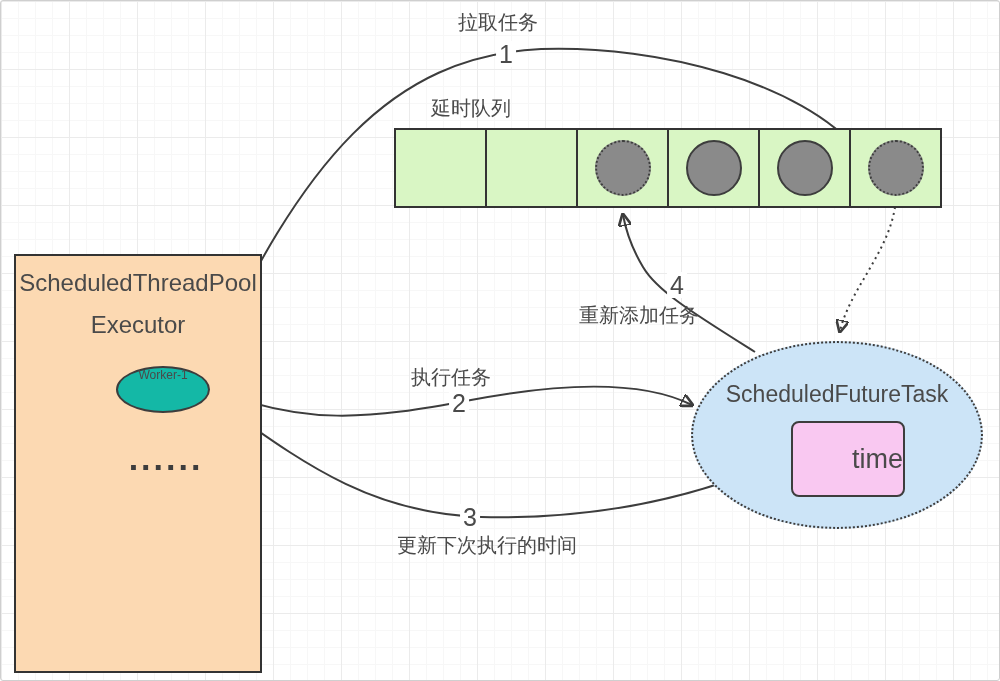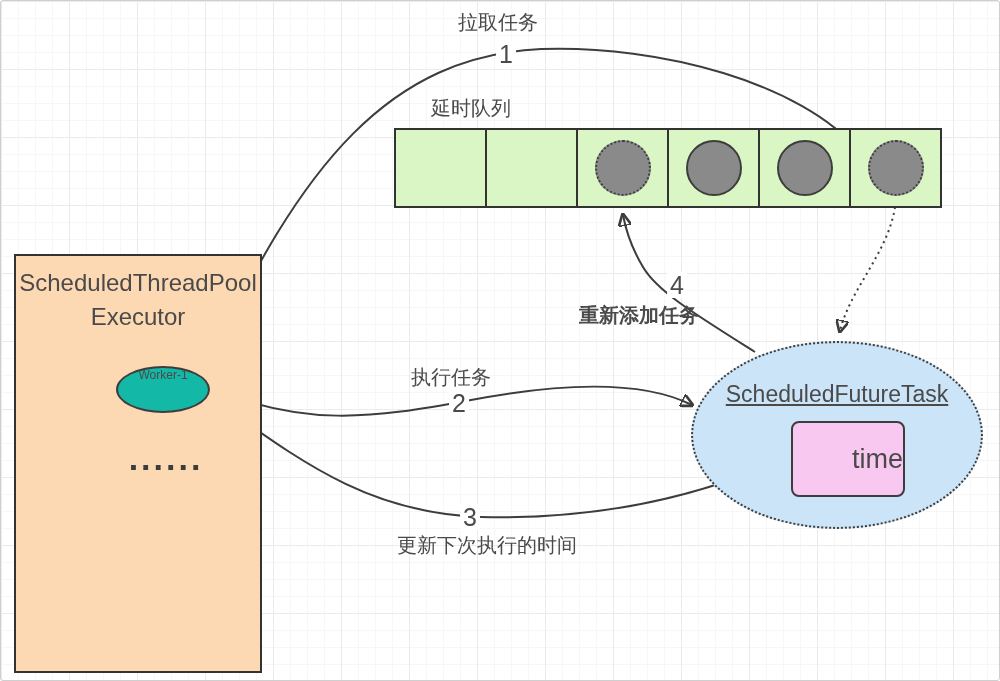--- a/index.html
+++ b/index.html
@@ -44,21 +44,21 @@
     background: var(--executor-fill, #fcd9b2);
     border: 2px solid var(--shape-border, #333333);
     text-align: center;
   }
   .executor-title {
     margin-top: 12px;
     font-size: 24px;
     line-height: 30px;
     color: var(--text, #4a4a4a);
   }
-  .executor-title.line2 { margin-top: 4px; }
+  .executor-title.line2 { margin-top: 12px; }
   .worker {
     position: absolute;
     left: 100px; top: 110px;
     width: 94px; height: 47px;
     background: #14b8a6;
     border: 2px solid var(--line, #3d3d3d);
     border-radius: 50%;
     display: flex; align-items: flex-start; justify-content: center;
     font-size: 12px;
   }
@@ -105,21 +105,20 @@
     background: var(--future-fill, #cce4f7);
     border: 2px dotted var(--line, #3d3d3d);
     border-radius: 50%;
   }
   .future-title {
     position: absolute;
     top: 38px; left: 0;
     width: 100%;
     text-align: center;
     font-size: 23px;
-    text-decoration: underline;
   }
   .time-box {
     position: absolute;
     left: 98px; top: 78px;
     width: 114px; height: 76px;
     background: var(--time-fill, #f9c8f1);
     border: 2px solid var(--line, #3d3d3d);
     border-radius: 8px;
     display: flex; align-items: center; justify-content: flex-end;
     font-size: 27px;
@@ -198,15 +197,15 @@
   <div class="lbl" style="left:497px; top:8px;">拉取任务</div>
   <div class="num" style="left:505px; top:40px;">1</div>
 
   <div class="lbl" style="left:450px; top:363px;">执行任务</div>
   <div class="num" style="left:458px; top:389px;">2</div>
 
   <div class="num" style="left:469px; top:503px;">3</div>
   <div class="lbl" style="left:486px; top:531px;">更新下次执行的时间</div>
 
   <div class="num" style="left:676px; top:271px;">4</div>
-  <div class="lbl" style="left:638px; top:301px;font-weight:bold;">重新添加任务</div>
+  <div class="lbl" style="left:638px; top:301px;">重新添加任务</div>
 
 </div>
 
 </body></html>

